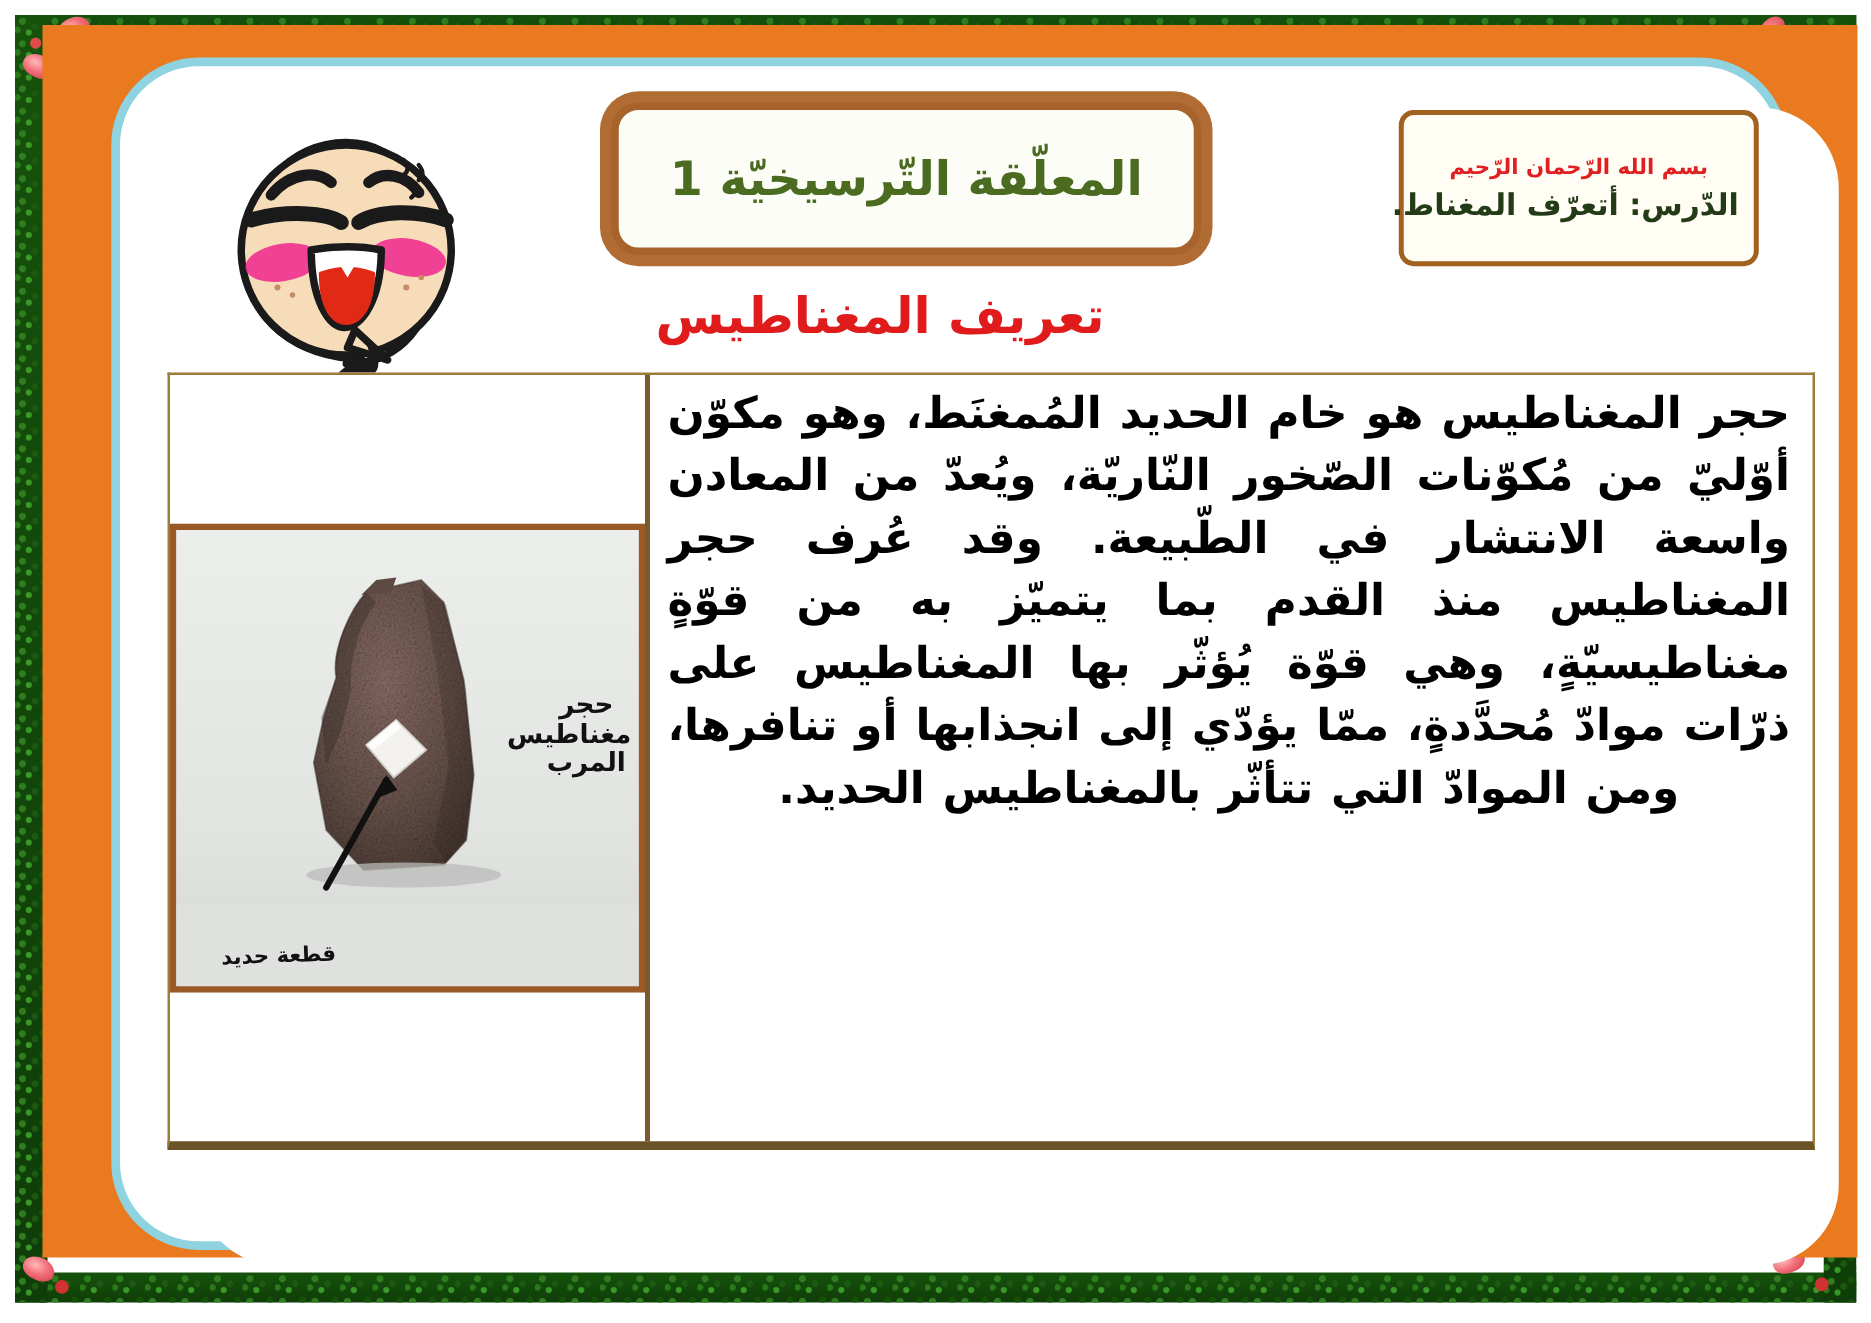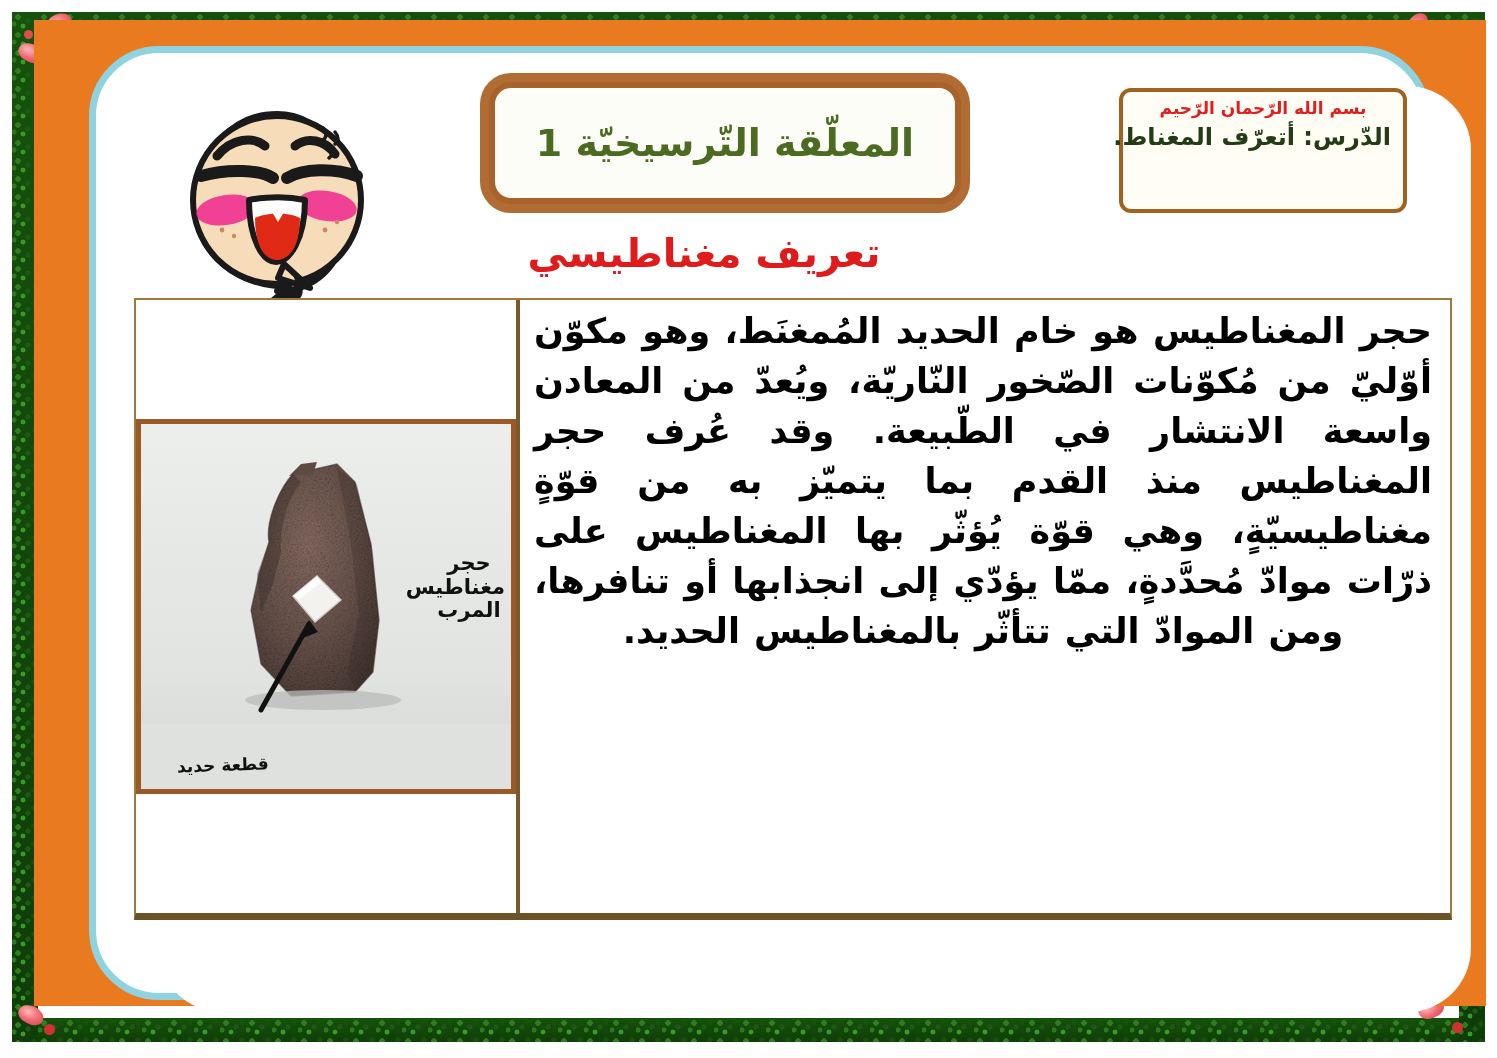--- a/index.html
+++ b/index.html
@@ -77,21 +77,21 @@
   }
 
   
   #info-box{
     position:absolute;left:1085px;top:68px;width:288px;height:125px;
     background:#fffdf4;
     border:4px solid #a2621f;
     border-radius:12px;
     padding:6px 12px 4px 12px;
     box-sizing:border-box;
-    display:flex;flex-direction:column;justify-content:flex-start;gap:3px;
+    display:flex;flex-direction:column;justify-content:center;gap:3px;
   }
   .info-line{
     text-align:center;font-weight:bold;line-height:1.25;
     white-space:nowrap;
   }
   #info-basmala{color:#e02020;font-size:17px;}
   #info-teacher{color:#243b18;font-size:20px;}
   #info-lesson{color:#243b18;font-size:24px;}
 
   
@@ -207,21 +207,21 @@
 
     <div id="title-box">
       <span id="title-text">المعلّقة التّرسيخيّة 1</span>
     </div>
 
     <div id="info-box">
       <div class="info-line" id="info-basmala">بسم الله الرّحمان الرّحيم</div>
       <div class="info-line" id="info-lesson">الدّرس: أتعرّف المغناط.</div>
     </div>
 
-    <div id="subheading">تعريف مغناطيسي</div>
+    <div id="subheading">تعريف المغناطيس</div>
 
     <div id="content-box">
 
       <div id="text-column">
         <p id="body-text">حجر المغناطيس هو خام الحديد المُمغنَط، وهو مكوّن أوّليّ من مُكوّنات الصّخور النّاريّة، ويُعدّ من المعادن واسعة الانتشار في الطّبيعة. وقد عُرف حجر المغناطيس منذ القدم بما يتميّز به من قوّةٍ مغناطيسيّةٍ، وهي قوّة يُؤثّر بها المغناطيس على ذرّات موادّ مُحدَّدةٍ، ممّا يؤدّي إلى انجذابها أو تنافرها، ومن الموادّ التي تتأثّر بالمغناطيس الحديد.</p>
       </div>
 
       <div id="image-column">
         <div id="photo-frame">
           <svg viewBox="0 0 370 365" width="370" height="365">

